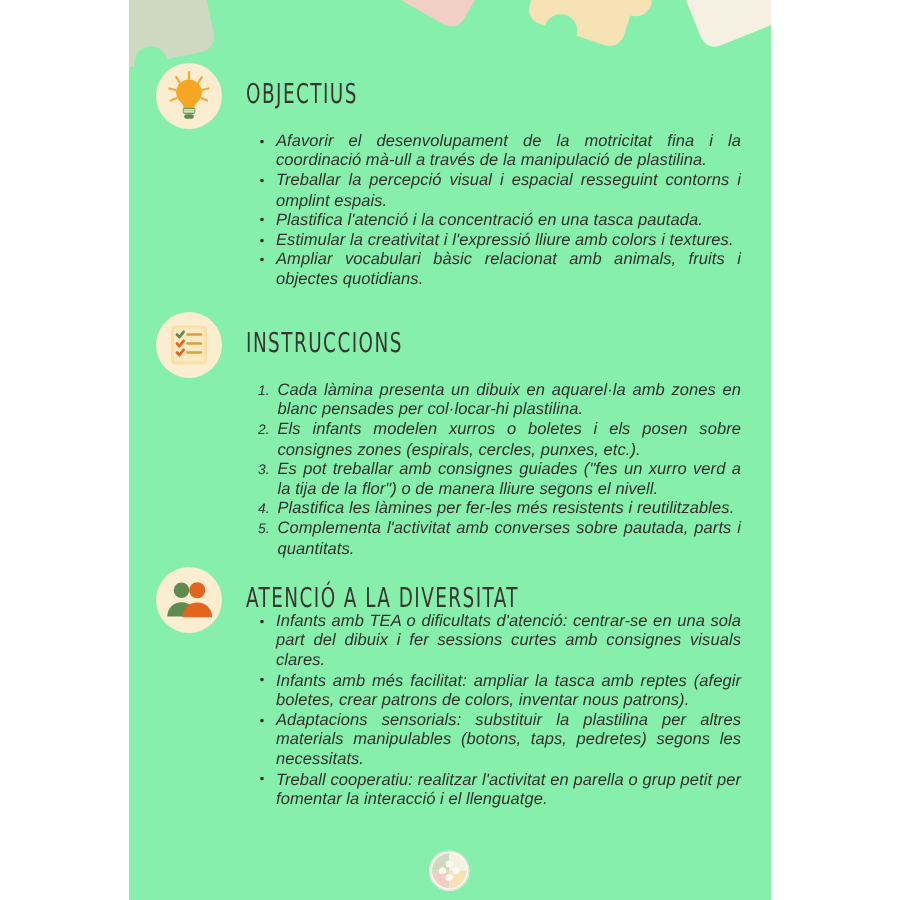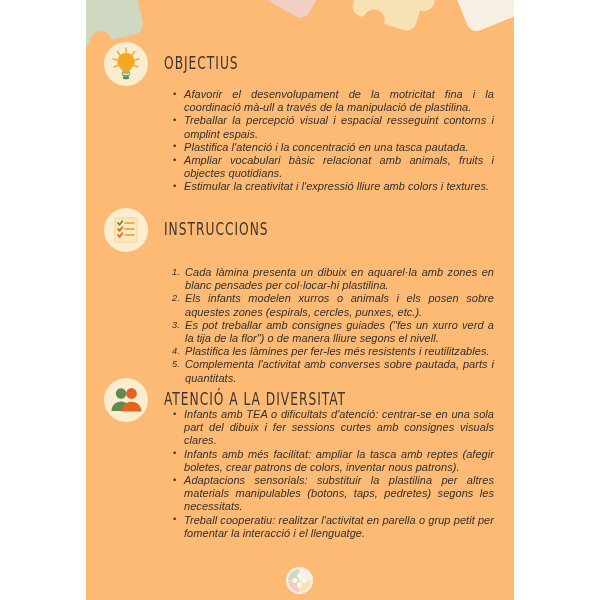--- a/index.html
+++ b/index.html
@@ -8,21 +8,21 @@
     width: 600px; height: 600px;
     background: #ffffff;
     font-family: "Liberation Sans", sans-serif;
     overflow: hidden;
   }
 
   #page {
     position: absolute;
     left: 86px; top: 0;
     width: 428px; height: 600px;
-    background: #fdba74;
+    background: #86efac;
     overflow: hidden;
   }
 
   
   #puzzle-band {
     position: absolute;
     left: 0; top: 0;
     width: 428px; height: 62px;
     overflow: hidden;
     pointer-events: none;
@@ -164,22 +164,22 @@
           <line x1="18.4" y1="31.2" x2="25.6" y2="31.2" stroke="#fdf8f2" stroke-width="0.8"></line>
           <line x1="18.4" y1="32.6" x2="25.6" y2="32.6" stroke="#fdf8f2" stroke-width="0.8"></line>
         </svg>
       </div>
       <div class="sec-title">OBJECTIUS</div>
     </div>
     <ul class="body-list bulleted" style="top:46px;">
       <li>Afavorir el desenvolupament de la motricitat fina i la coordinació mà-ull a través de la manipulació de plastilina.</li>
       <li>Treballar la percepció visual i espacial resseguint contorns i omplint espais.</li>
       <li>Plastifica l'atenció i la concentració en una tasca pautada.</li>
+      <li>Estimular la creativitat i l'expressió lliure amb colors i textures.</li>
       <li>Ampliar vocabulari bàsic relacionat amb animals, fruits i objectes quotidians.</li>
-      <li>Estimular la creativitat i l'expressió lliure amb colors i textures.</li>
     </ul>
   </div>
 
   <div class="section" style="top:208px;">
     <div class="sec-head">
       <div class="icon-circle">
         <svg width="44" height="44" viewBox="0 0 44 44">
           <rect x="10" y="9" width="24" height="26" rx="2.5" fill="#fae0a8"></rect>
           <rect x="12" y="11" width="20" height="22" rx="1.5" fill="#fbe9c2"></rect>
           <g stroke="#d8a03c" stroke-width="1.6" stroke-linecap="round">
@@ -189,23 +189,23 @@
           </g>
           <g fill="none" stroke-width="1.8" stroke-linecap="round" stroke-linejoin="round">
             <polyline points="14,15 15.6,16.8 18.4,13.2" stroke="#5e8b4e"></polyline>
             <polyline points="14,21 15.6,22.8 18.4,19.2" stroke="#e2641e"></polyline>
             <polyline points="14,27 15.6,28.8 18.4,25.2" stroke="#e2641e"></polyline>
           </g>
         </svg>
       </div>
       <div class="sec-title">INSTRUCCIONS</div>
     </div>
-    <ol class="body-list numbered" style="top:58px;">
+    <ol class="body-list numbered" style="top:46px;">
       <li>Cada làmina presenta un dibuix en aquarel·la amb zones en blanc pensades per col·locar-hi plastilina.</li>
-      <li>Els infants modelen xurros o animals i els posen sobre aquestes zones (espirals, cercles, punxes, etc.).</li>
+      <li>Els infants modelen xurros o boletes i els posen sobre consignes zones (espirals, cercles, punxes, etc.).</li>
       <li>Es pot treballar amb consignes guiades ("fes un xurro verd a la tija de la flor") o de manera lliure segons el nivell.</li>
       <li>Plastifica les làmines per fer-les més resistents i reutilitzables.</li>
       <li>Complementa l'activitat amb converses sobre pautada, parts i quantitats.</li>
     </ol>
   </div>
 
   <div class="section" style="top:378px;">
     <div class="sec-head">
       <div class="icon-circle">
         <svg width="44" height="44" viewBox="0 0 44 44">

